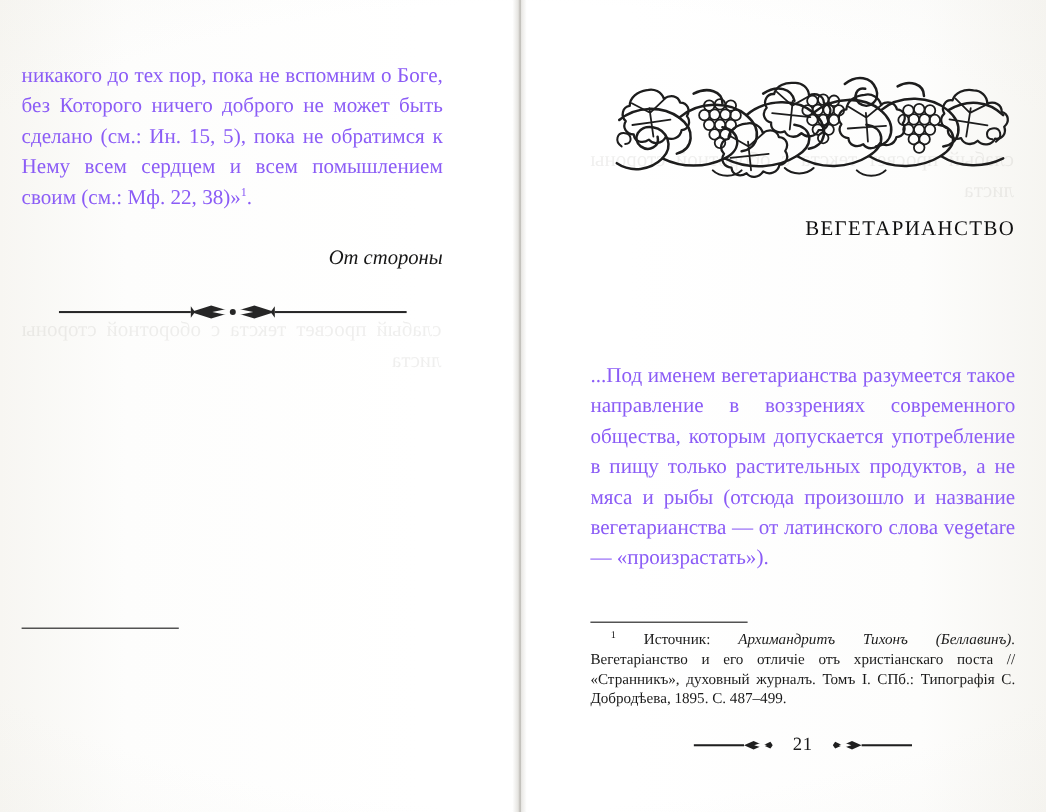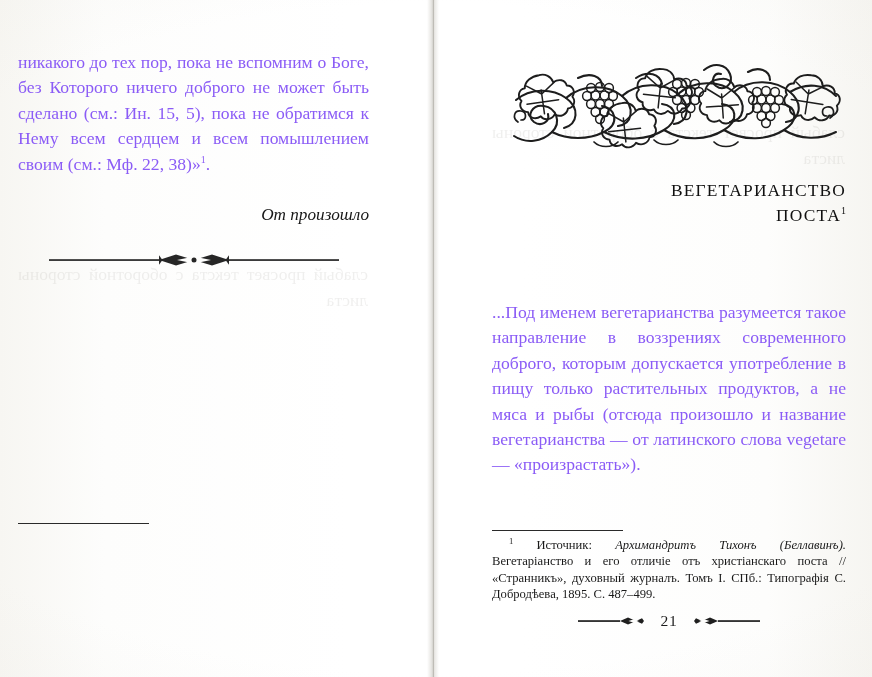--- a/index.html
+++ b/index.html
@@ -141,21 +141,21 @@
 
   
   .footnote {
     position: absolute;
     font-size: 12.6px;
     line-height: 16.4px;
     text-align: justify;
     color: #1a1a1a;
   }
   #left-footnote  { left: 18px;  top: 523px; width: 351px; }
-  #right-footnote { left: 492px; top: 530px; width: 354px; }
+  #right-footnote { left: 492px; top: 518px; width: 354px; }
   .fn-rule {
     width: 131px;
     height: 0;
     border-top: 1.1px solid #2a2a2a;
     margin: 0 0 6px 0;
   }
   .footnote p { margin: 0; text-indent: 17px; }
   .footnote sup {
     font-size: 8.6px;
     vertical-align: super;
@@ -194,21 +194,21 @@
   <div class="paper-tint"></div>
 
   <div class="leaf leaf-left">
 
     <div class="bleed bleed-left">слабый просвет текста с оборотной стороны листа</div>
 
     <div class="body-text" id="left-body">
       <span>никакого до тех пор, пока не вспомним о Боге, без Которого ничего доброго не может быть сделано (см.: Ин. 15, 5), пока не обратимся к Нему всем сердцем и всем помышлением своим (см.: Мф. 22, 38)»</span><sup class="fn-mark">1</sup>.
     </div>
 
-    <div class="attribution">От произошло</div>
+    <div class="attribution">От стороны</div>
 
     <div class="divider">
       <svg width="290" height="18" viewBox="0 0 290 18" aria-hidden="true">
         <g fill="#262626" stroke="none">
           <rect x="0" y="8.2" width="110" height="1.7"></rect>
           <rect x="180" y="8.2" width="110" height="1.7"></rect>
           <path d="M110 9 L127 3.6 L145 9 L127 14.4 Z"></path>
           <path d="M180 9 L163 3.6 L145 9 L163 14.4 Z"></path>
           <path d="M128 9 L145 5.4 L162 9 L145 12.6 Z" fill="#fdfdfc"></path>
           <circle cx="145" cy="9" r="2.5"></circle>
@@ -299,25 +299,24 @@
         <path d="M322,70 C328,66 326,58 319,59 C313,60 313,68 319,68"></path>
         <path d="M146,92 C152,98 164,98 170,92"></path>
         <path d="M86,94 C92,100 104,100 110,94"></path>
         <path d="M206,94 C212,100 224,100 230,94"></path>
       </g>
     </svg>
   </div>
 
   <div class="chapter-title">
     <span class="ln">ВЕГЕТАРИАНСТВО</span>
-    <span class="ln"><span>ПОСТА</span><sup>1</sup></span>
   </div>
 
   <div class="body-text" id="right-body">
-    <span class="indent">...Под именем вегетарианства разумеется такое направление в воззрениях современного доброго, которым допускается употребление в пищу только растительных продуктов, а не мяса и рыбы (отсюда произошло и название вегетарианства — от латинского слова vegetare — «произрастать»).</span>
+    <span class="indent">...Под именем вегетарианства разумеется такое направление в воззрениях современного общества, которым допускается употребление в пищу только растительных продуктов, а не мяса и рыбы (отсюда произошло и название вегетарианства — от латинского слова vegetare — «произрастать»).</span>
   </div>
 
   <div class="footnote" id="right-footnote">
     <div class="fn-rule"></div>
     <p><sup>1</sup> <span>Источник:</span> <i>Архимандритъ Тихонъ (Беллавинъ).</i><span> Вегетаріанство и его отличіе отъ христіанскаго поста // «Странникъ», духовный журналъ. Томъ I. СПб.: Типографія С. Добродѣева, 1895. С. 487–499.</span></p>
   </div>
 
   <div class="folio">
     <span>
       <svg width="66" height="14" viewBox="0 0 66 14" aria-hidden="true">

